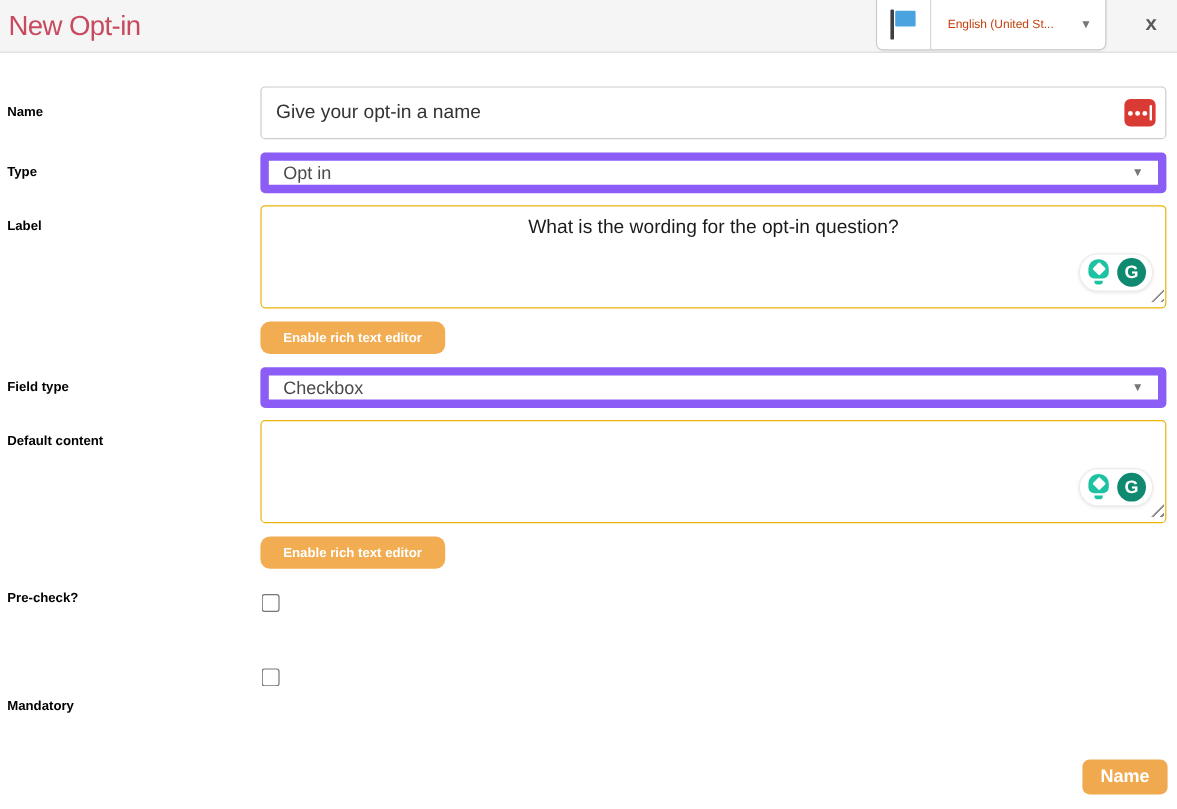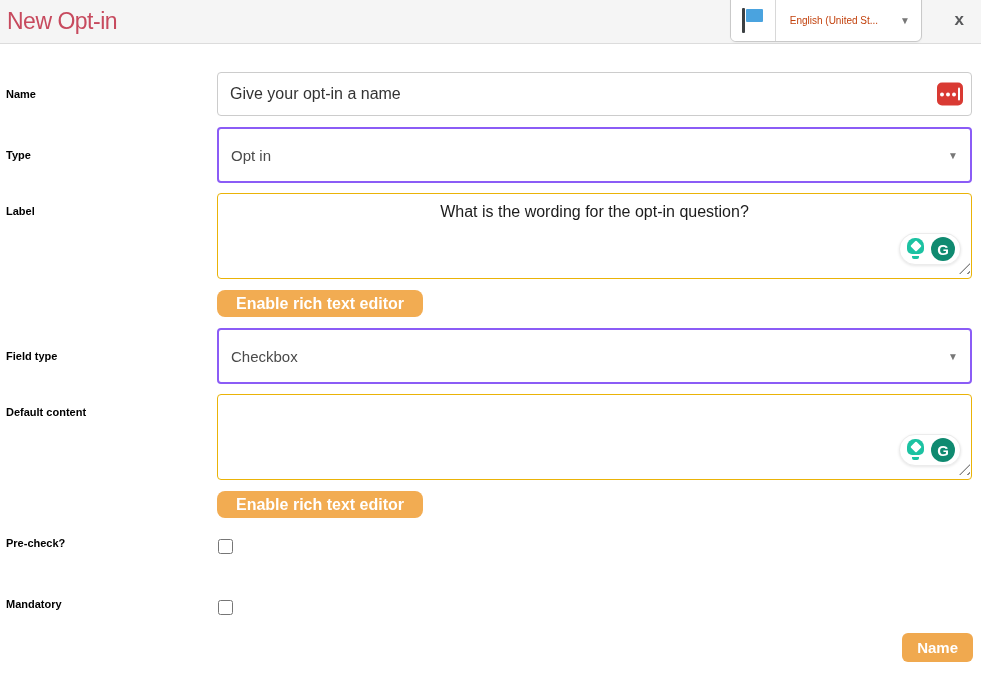--- a/index.html
+++ b/index.html
@@ -96,22 +96,22 @@
     width: 26px; height: 23px;
     background: #d93a33; border-radius: 5px;
     display: flex; align-items: center; justify-content: center;
     cursor: pointer;
   }
   .lp-dots { display: flex; gap: 2px; align-items: center; }
   .lp-dots i { width: 4px; height: 4px; background: #fff; border-radius: 50%; }
   .lp-bar { width: 2px; height: 13px; background: #fff; margin-left: 2px; border-radius: 1px; }
 
   .select {
-    height: 56px;
-    border: 2px solid #8b5cf6; border-radius: 4px;
+    height: 34px;
+    border: 7px solid #8b5cf6; border-radius: 4px;
     background: #fff;
     display: flex; align-items: center; justify-content: space-between;
     padding: 0 12px;
     font-size: 15px; color: #4a4a4a;
     cursor: pointer;
   }
   .select .caret { margin-left: 0; }
 
   .ta {
     display: block;
@@ -159,21 +159,21 @@
     width: 11px; height: 11px;
     clip-path: polygon(100% 0, 100% 100%, 0 100%);
     background: repeating-linear-gradient(135deg,
       transparent 0 2px, #8a8a8a 2px 3.5px, transparent 3.5px 5.5px);
     cursor: nwse-resize;
   }
 
   .btn-rich {
     background: #f2ac52;
     border: none; border-radius: 8px;
-    color: #fff; font-weight: 700; font-size: 16px;
+    color: #fff; font-weight: 700; font-size: 11px;
     font-family: inherit;
     height: 27px; padding: 0 19px;
     cursor: pointer;
   }
 
   .cb {
     width: 15px; height: 15px;
     margin: 2px 0 0 1px;
     cursor: pointer;
   }
@@ -300,21 +300,21 @@
   </div>
 
   <div class="row v-top mb40">
     <span class="lbl" style="padding-top:0;">Pre-check?</span>
     <div class="control">
       <input type="checkbox" class="cb" style="">
     </div>
   </div>
 
   <div class="row v-top">
-    <span class="lbl" style="padding-top:0;">Mandatory</span>
+    <span class="lbl" style="padding-top:0;margin-top:28px;">Mandatory</span>
     <div class="control">
       <input type="checkbox" class="cb" style="">
     </div>
   </div>
 
 </div>
 
 <button class="btn-save">Name</button>
 
 </body></html>

